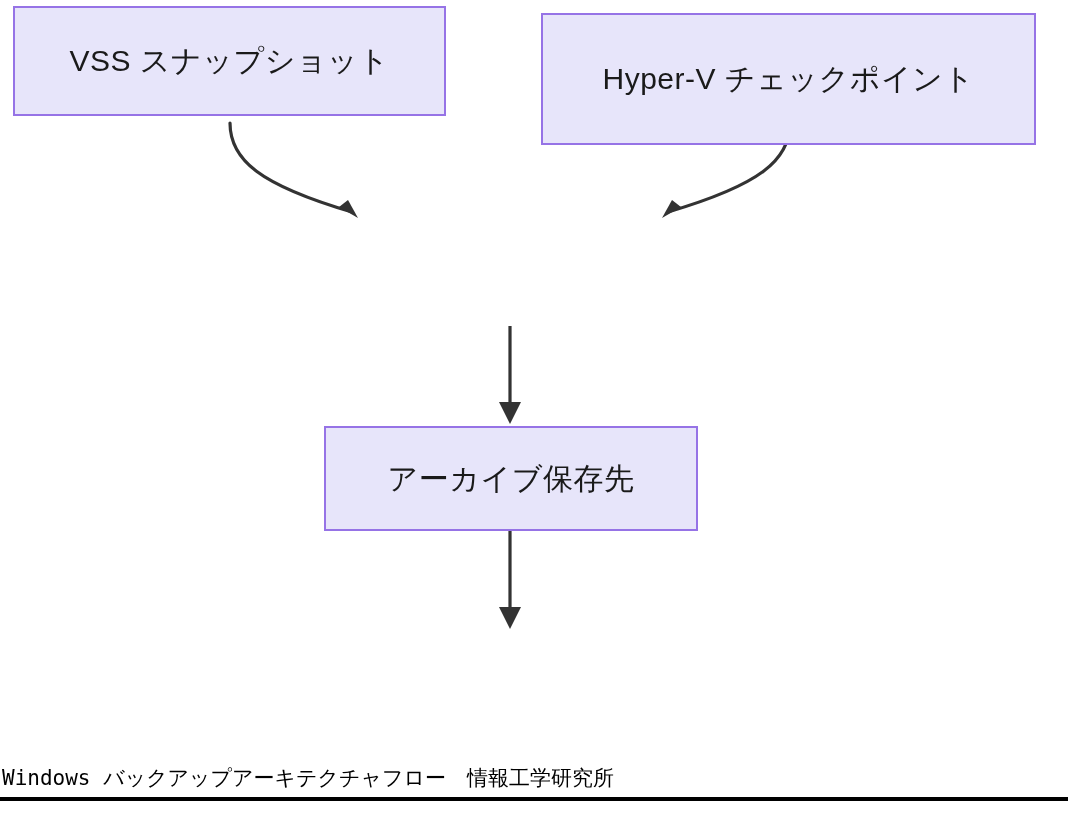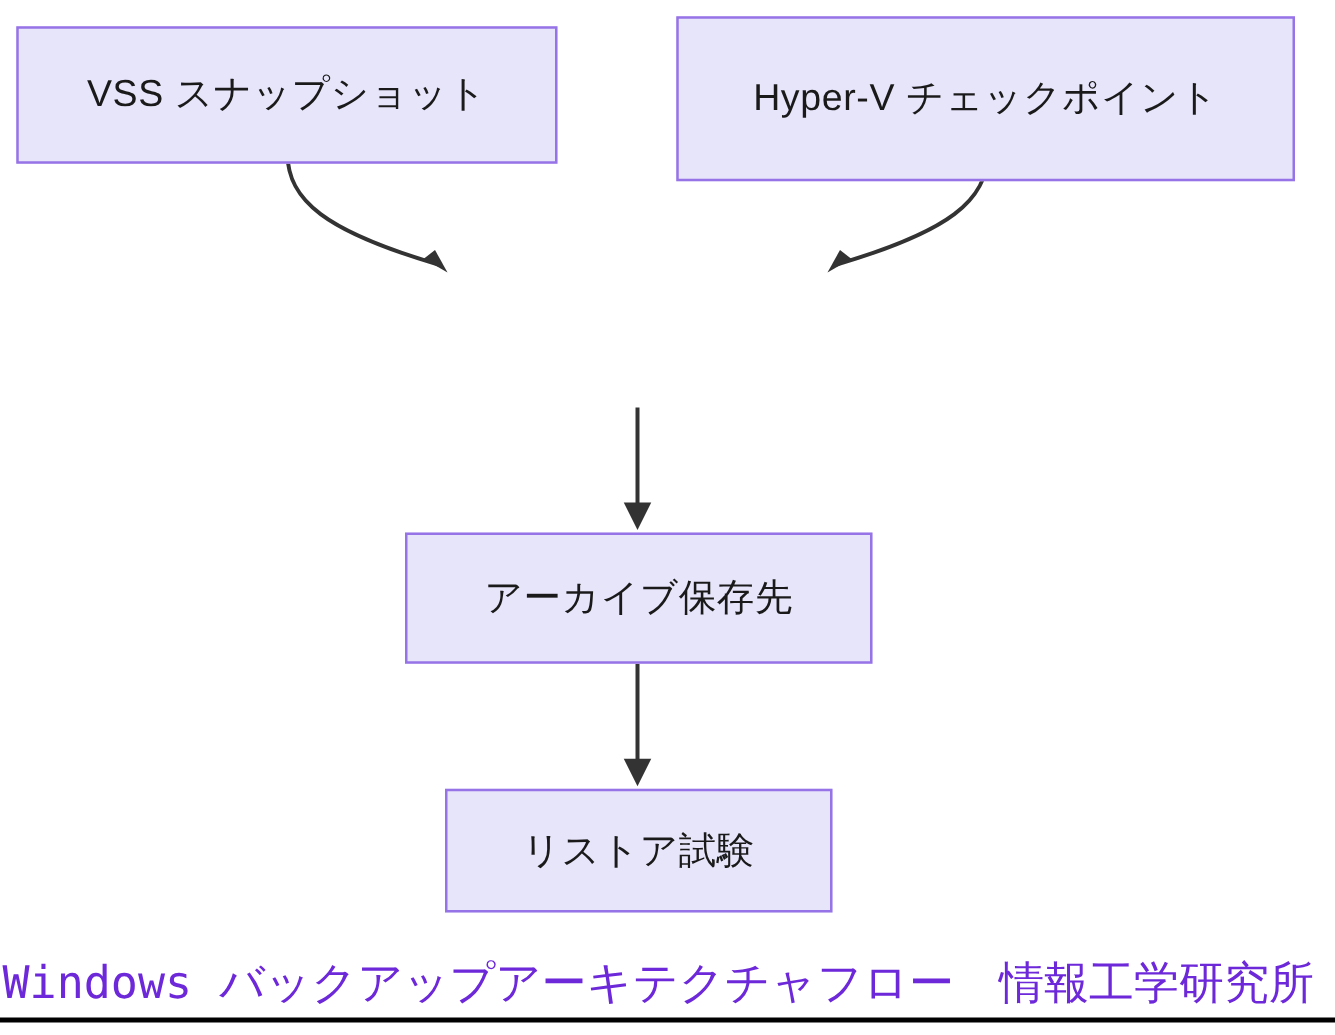--- a/index.html
+++ b/index.html
@@ -39,37 +39,37 @@
   }
   .node-label {
     color: #1a1a1a;
     font-family: "Liberation Sans", sans-serif;
     font-size: 30px;
     font-weight: 400;
     line-height: 1.2;
     letter-spacing: 0.5px;
     white-space: nowrap;
   }
-  #node-vss      { left: 13px;  top: 21px;  width: 433px; height: 110px; }
+  #node-vss      { left: 13px;  top: 6px;  width: 433px; height: 110px; }
   #node-hyperv   { left: 541px; top: 13px;  width: 495px; height: 132px; }
   #node-backup   { left: 307px; top: 226px; width: 407px; height: 100px; }
   #node-archive  { left: 324px; top: 426px; width: 374px; height: 105px; justify-content: center; }
   #node-restore  { left: 356px; top: 631px; width: 310px; height: 99px; }
 
   .caption {
     position: absolute;
     left: 0;
     top: 766px;
     width: 1068px;
     box-sizing: border-box;
     padding: 0 2px 6px 2px;
     border-bottom: 4px solid #000000;
-    color: #6d28d9;
+    color: #000000;
     font-family: "DejaVu Sans Mono", "Liberation Mono", monospace;
-    font-size: 36px;
+    font-size: 21px;
     line-height: 1.18;
     white-space: pre;
     letter-spacing: 0px;
   }
 </style>
 </head>
 <body>
 
 <div id="diagram-root">
 
@@ -102,19 +102,16 @@
 
   <div class="node" id="node-hyperv">
     <span class="node-label">Hyper-V チェックポイント</span>
   </div>
 
 
   <div class="node" id="node-archive">
     <span class="node-label">アーカイブ保存先</span>
   </div>
 
-  <div class="node" id="node-restore">
-    <span class="node-label">リストア試験</span>
-  </div>
 
   <div class="caption">Windows バックアップアーキテクチャフロー　情報工学研究所</div>
 
 </div>
 
 </body></html>

